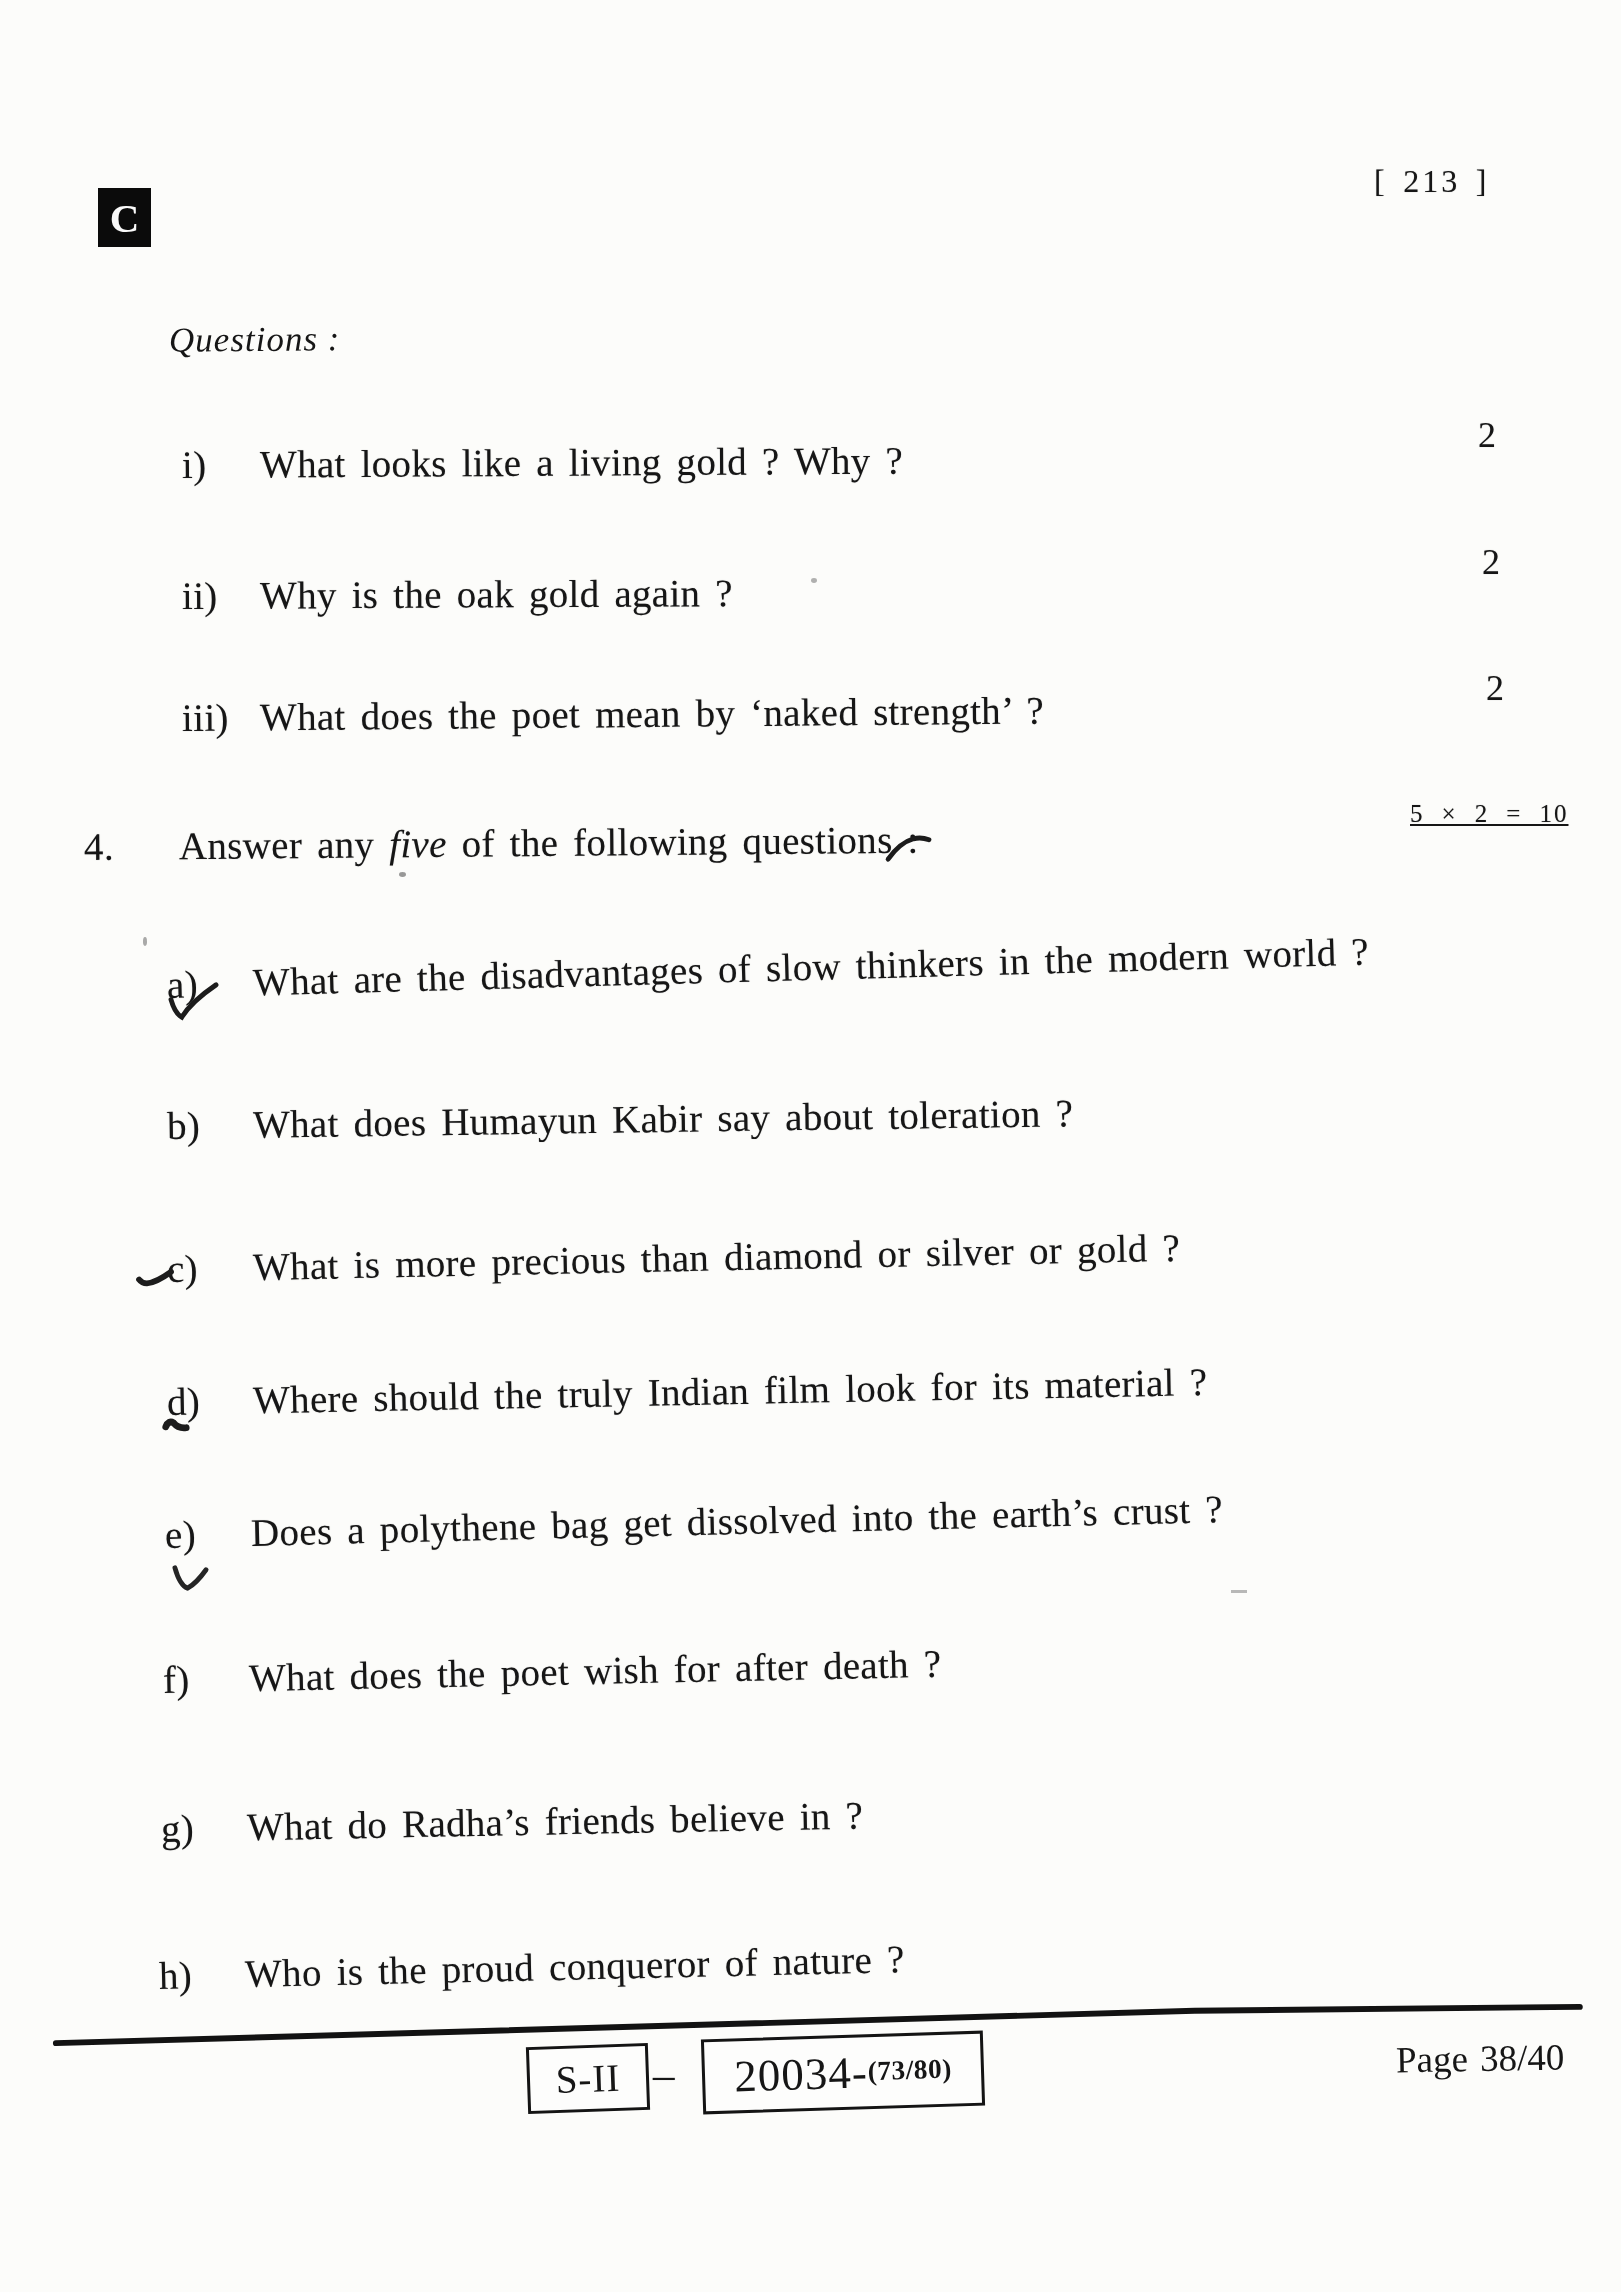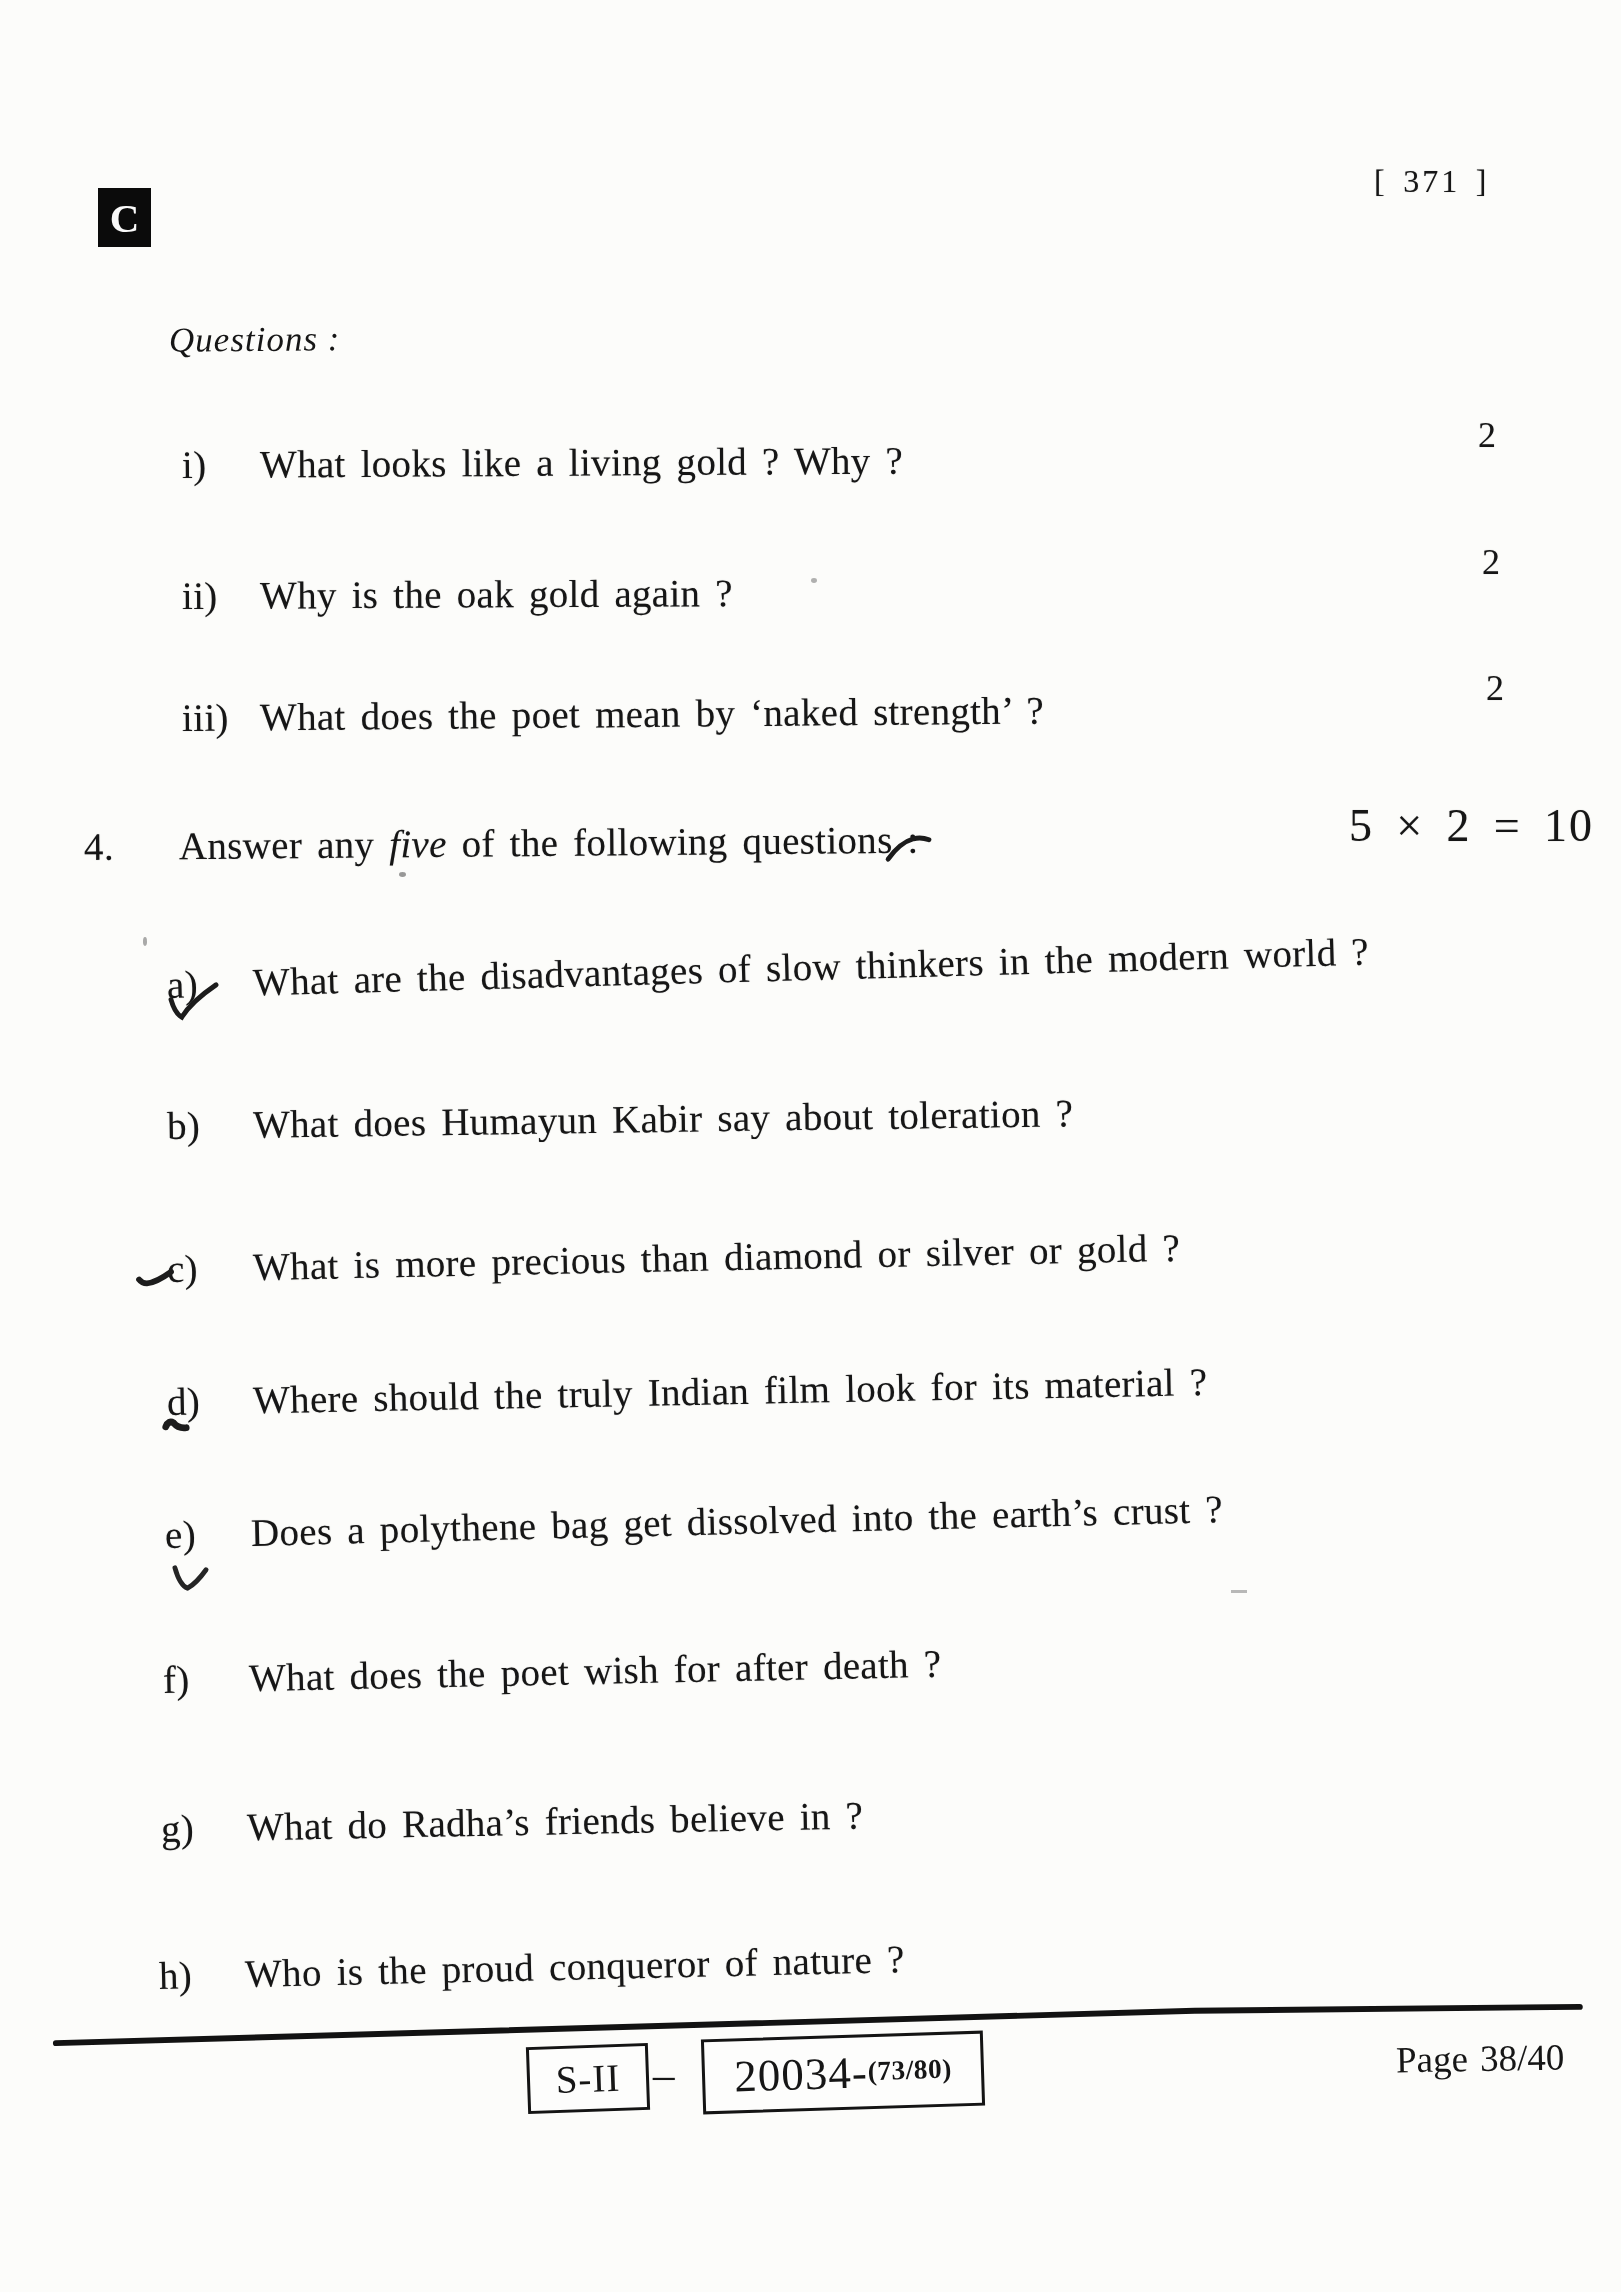--- a/index.html
+++ b/index.html
@@ -39,42 +39,42 @@
   .row-d{left:167px;top:1380px;transform:rotate(-1.1deg);}
   .row-e{left:165px;top:1513px;transform:rotate(-1.4deg);}
   .row-f{left:163px;top:1658px;transform:rotate(-1.2deg);}
   .row-g{left:161px;top:1807px;transform:rotate(-1.1deg);}
   .row-h{left:159px;top:1954px;transform:rotate(-1.3deg);}
   .em-italic{font-style:italic;margin-top:37px;}
   .marks{font-size:36px;text-shadow:0 0 1px rgba(20,20,20,0.3);}
   .m1{left:1478px;top:414px;}
   .m2{left:1482px;top:541px;}
   .m3{left:1486px;top:667px;}
-  .formula{left:1349px;top:800px;font-size:46px;letter-spacing:2px;word-spacing:8.8px;}
+  .formula{left:1410px;top:800px;font-size:25px;letter-spacing:2px;word-spacing:8.8px;text-decoration:underline;}
   .footer-box{
     border:3.9px solid #141414;display:flex;align-items:center;justify-content:center;
     background:#fdfdfc;
   }
   .s2-box{left:527px;top:2045px;width:116px;height:61px;font-size:39px;transform:rotate(-2deg);letter-spacing:1px;}
   .code-box{left:702px;top:2035px;width:276px;height:69px;transform:rotate(-1.8deg);}
   .code-main{font-size:45px;letter-spacing:1px;}
   .code-sub{font-size:27.4px;font-weight:bold;letter-spacing:0.5px;}
   .dash-sep{left:653px;top:2050px;font-size:43px;}
   .page-indicator{left:1396px;top:2037px;font-size:37px;transform:rotate(-1deg);word-spacing:2.9px;}
   .speck{background:#555;border-radius:50%;}
   svg{display:block;}
 </style>
 </head>
 <body>
 
 <div class="abs section-box">
   <span>C</span>
 </div>
 
-<div class="abs txt page-ref">[ 371 ]</div>
+<div class="abs txt page-ref">[ 213 ]</div>
 
 <div class="abs questions-heading">Questions :</div>
 
 <div class="abs txt qrow row-i">
   <span class="qlabel">i)</span>
   <span>What looks like a living gold ? Why ?</span>
 </div>
 <div class="abs txt qrow row-ii">
   <span class="qlabel">ii)</span>
   <span>Why is the oak gold again ?</span>

